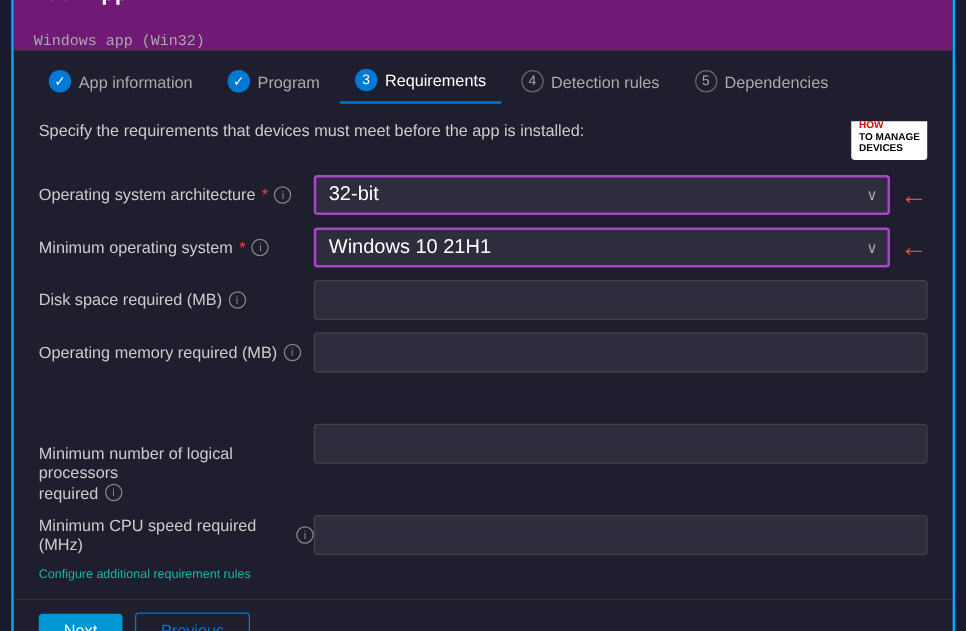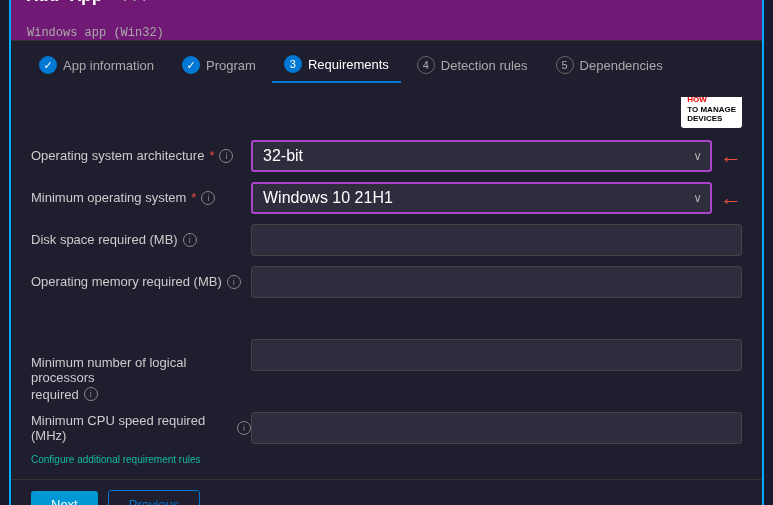--- a/index.html
+++ b/index.html
@@ -283,20 +283,21 @@
     </div>
   </div>
 
   <div class="content">
     <div style="overflow: hidden; margin-bottom: 12px;">
       <div class="watermark" style="float:right;">
         <div style="color:#e00; font-size:8px; font-weight:900;">HOW</div>
         <div style="font-size:8px; font-weight:900;">TO MANAGE</div>
         <div style="font-size:8px; font-weight:900;">DEVICES</div>
       </div>
+      <p class="description">Specify the requirements that devices must meet before the app is installed:</p>
     </div>
 
     <div class="form-row">
       <div class="form-label">
         <span>Operating system architecture</span>
         <span class="required">*</span>
         <span class="info-icon">i</span>
       </div>
       <div class="form-control">
         <div class="select-wrapper">

